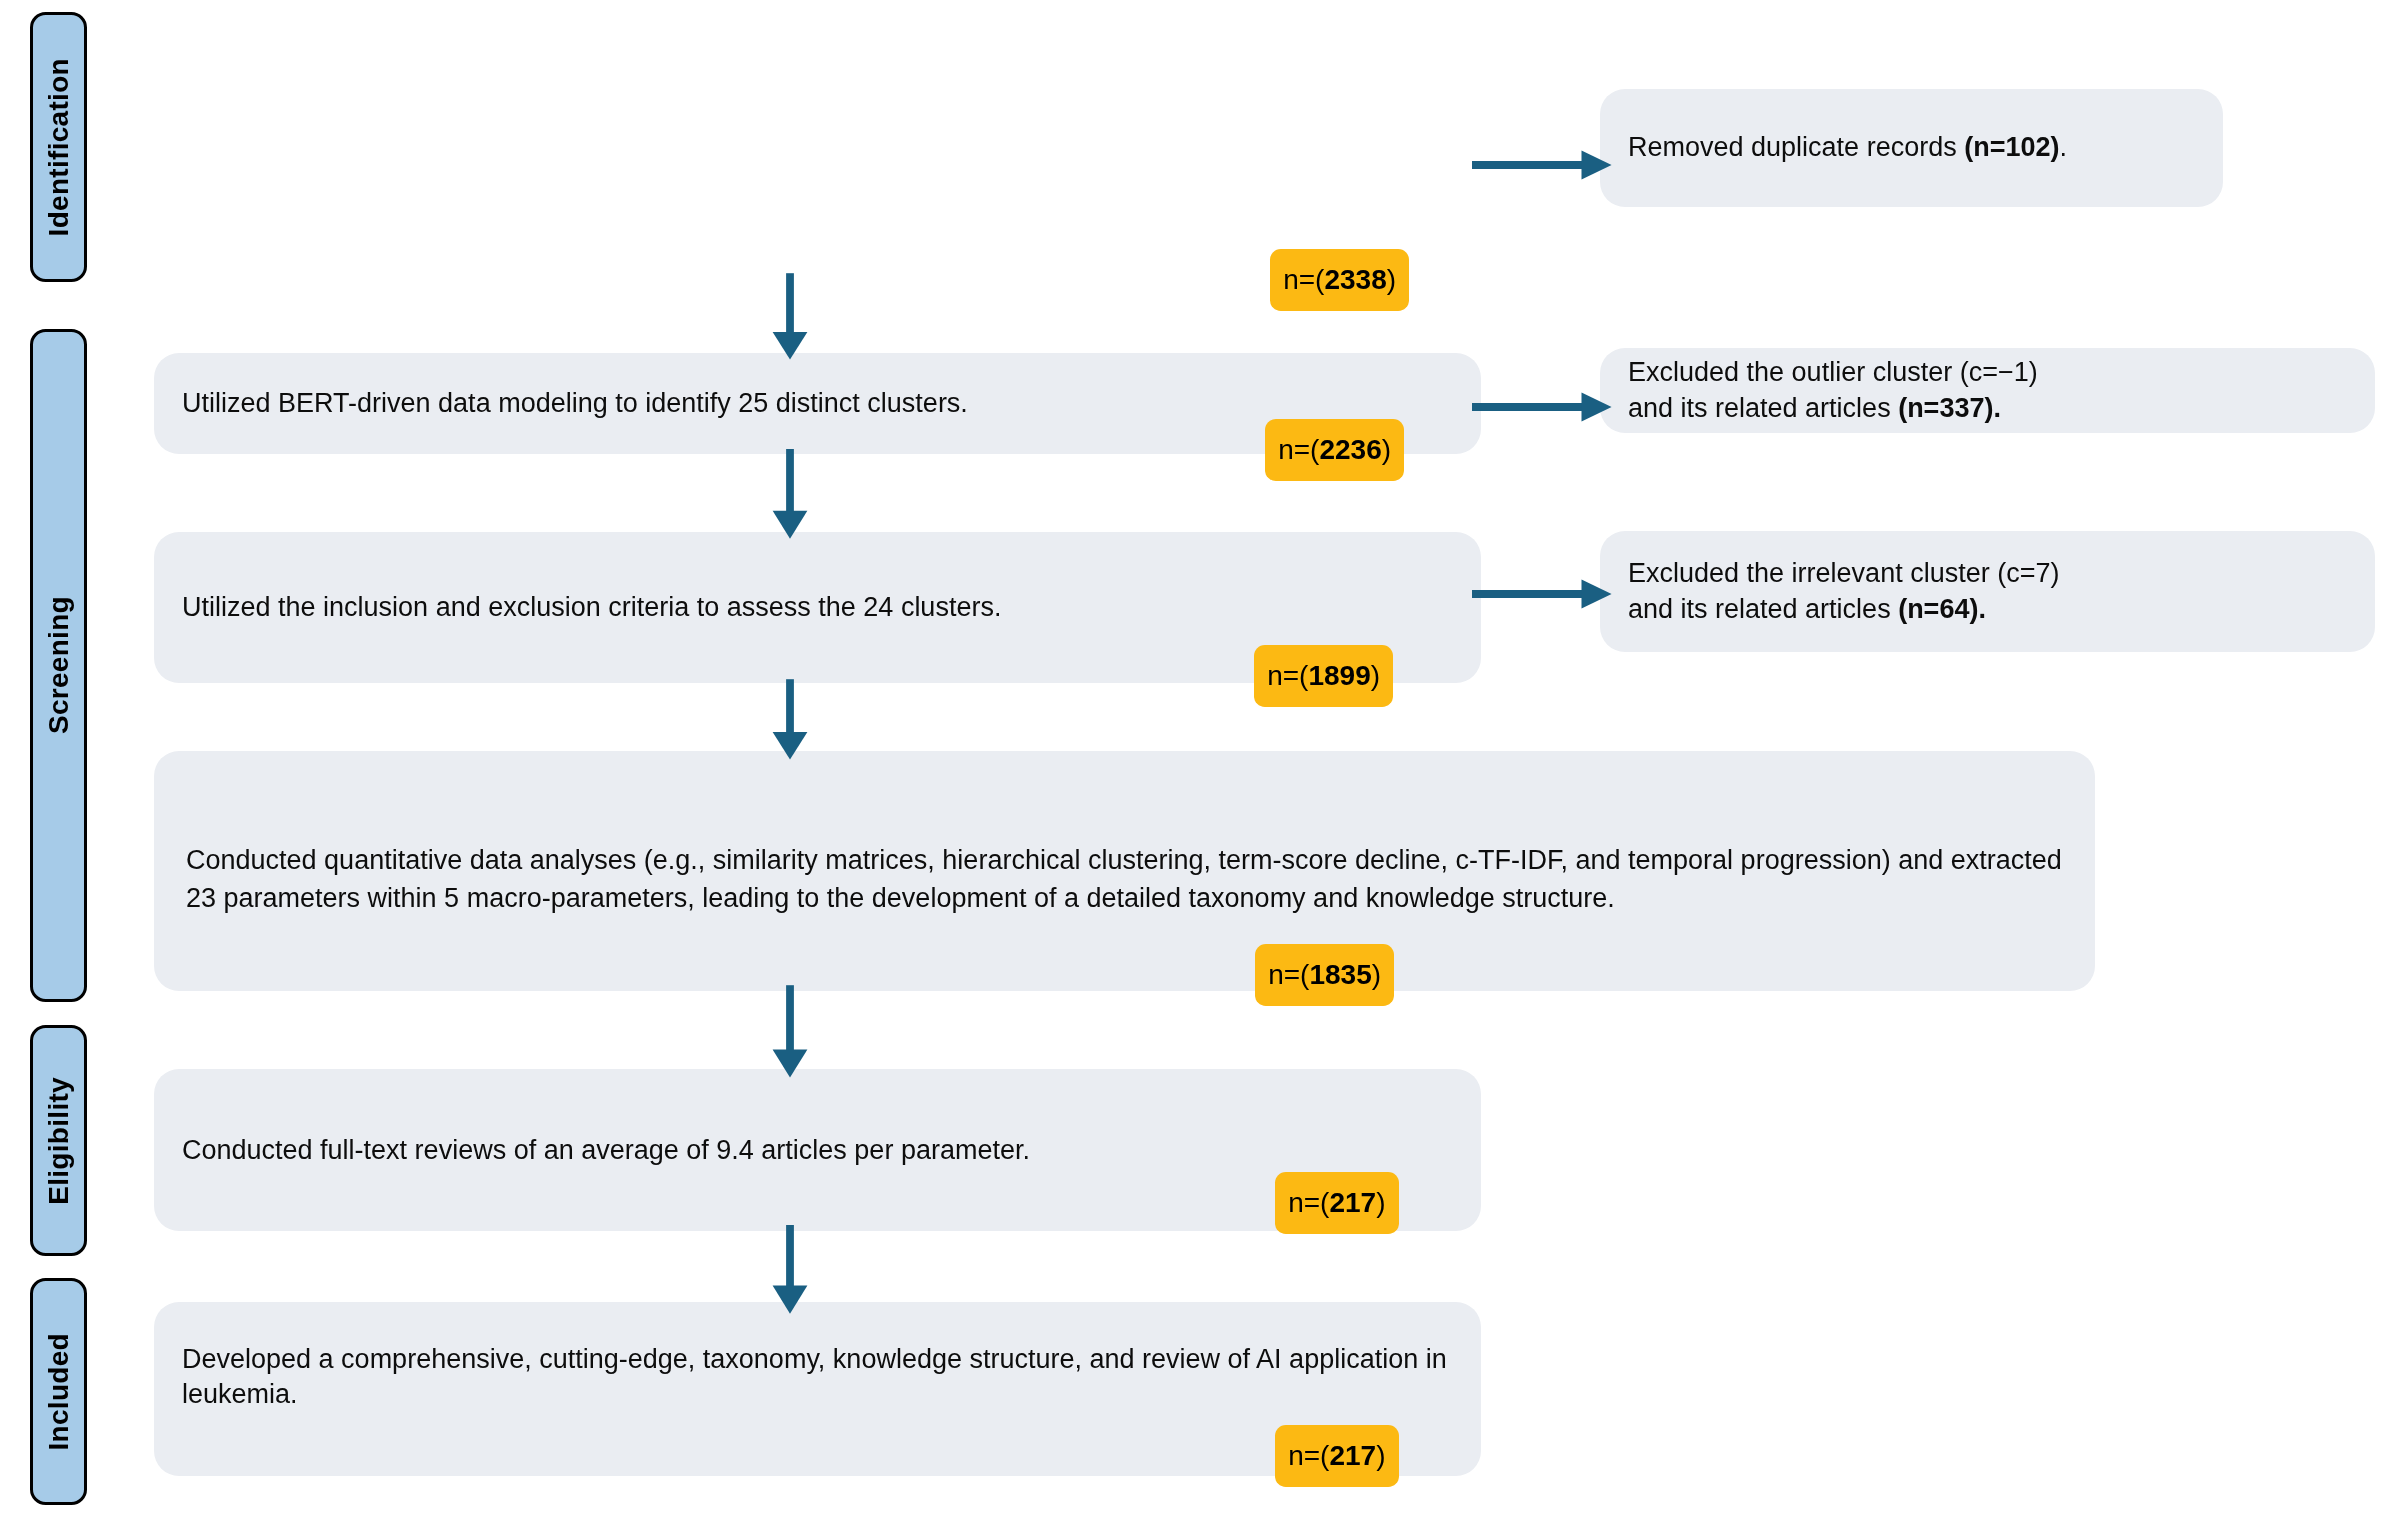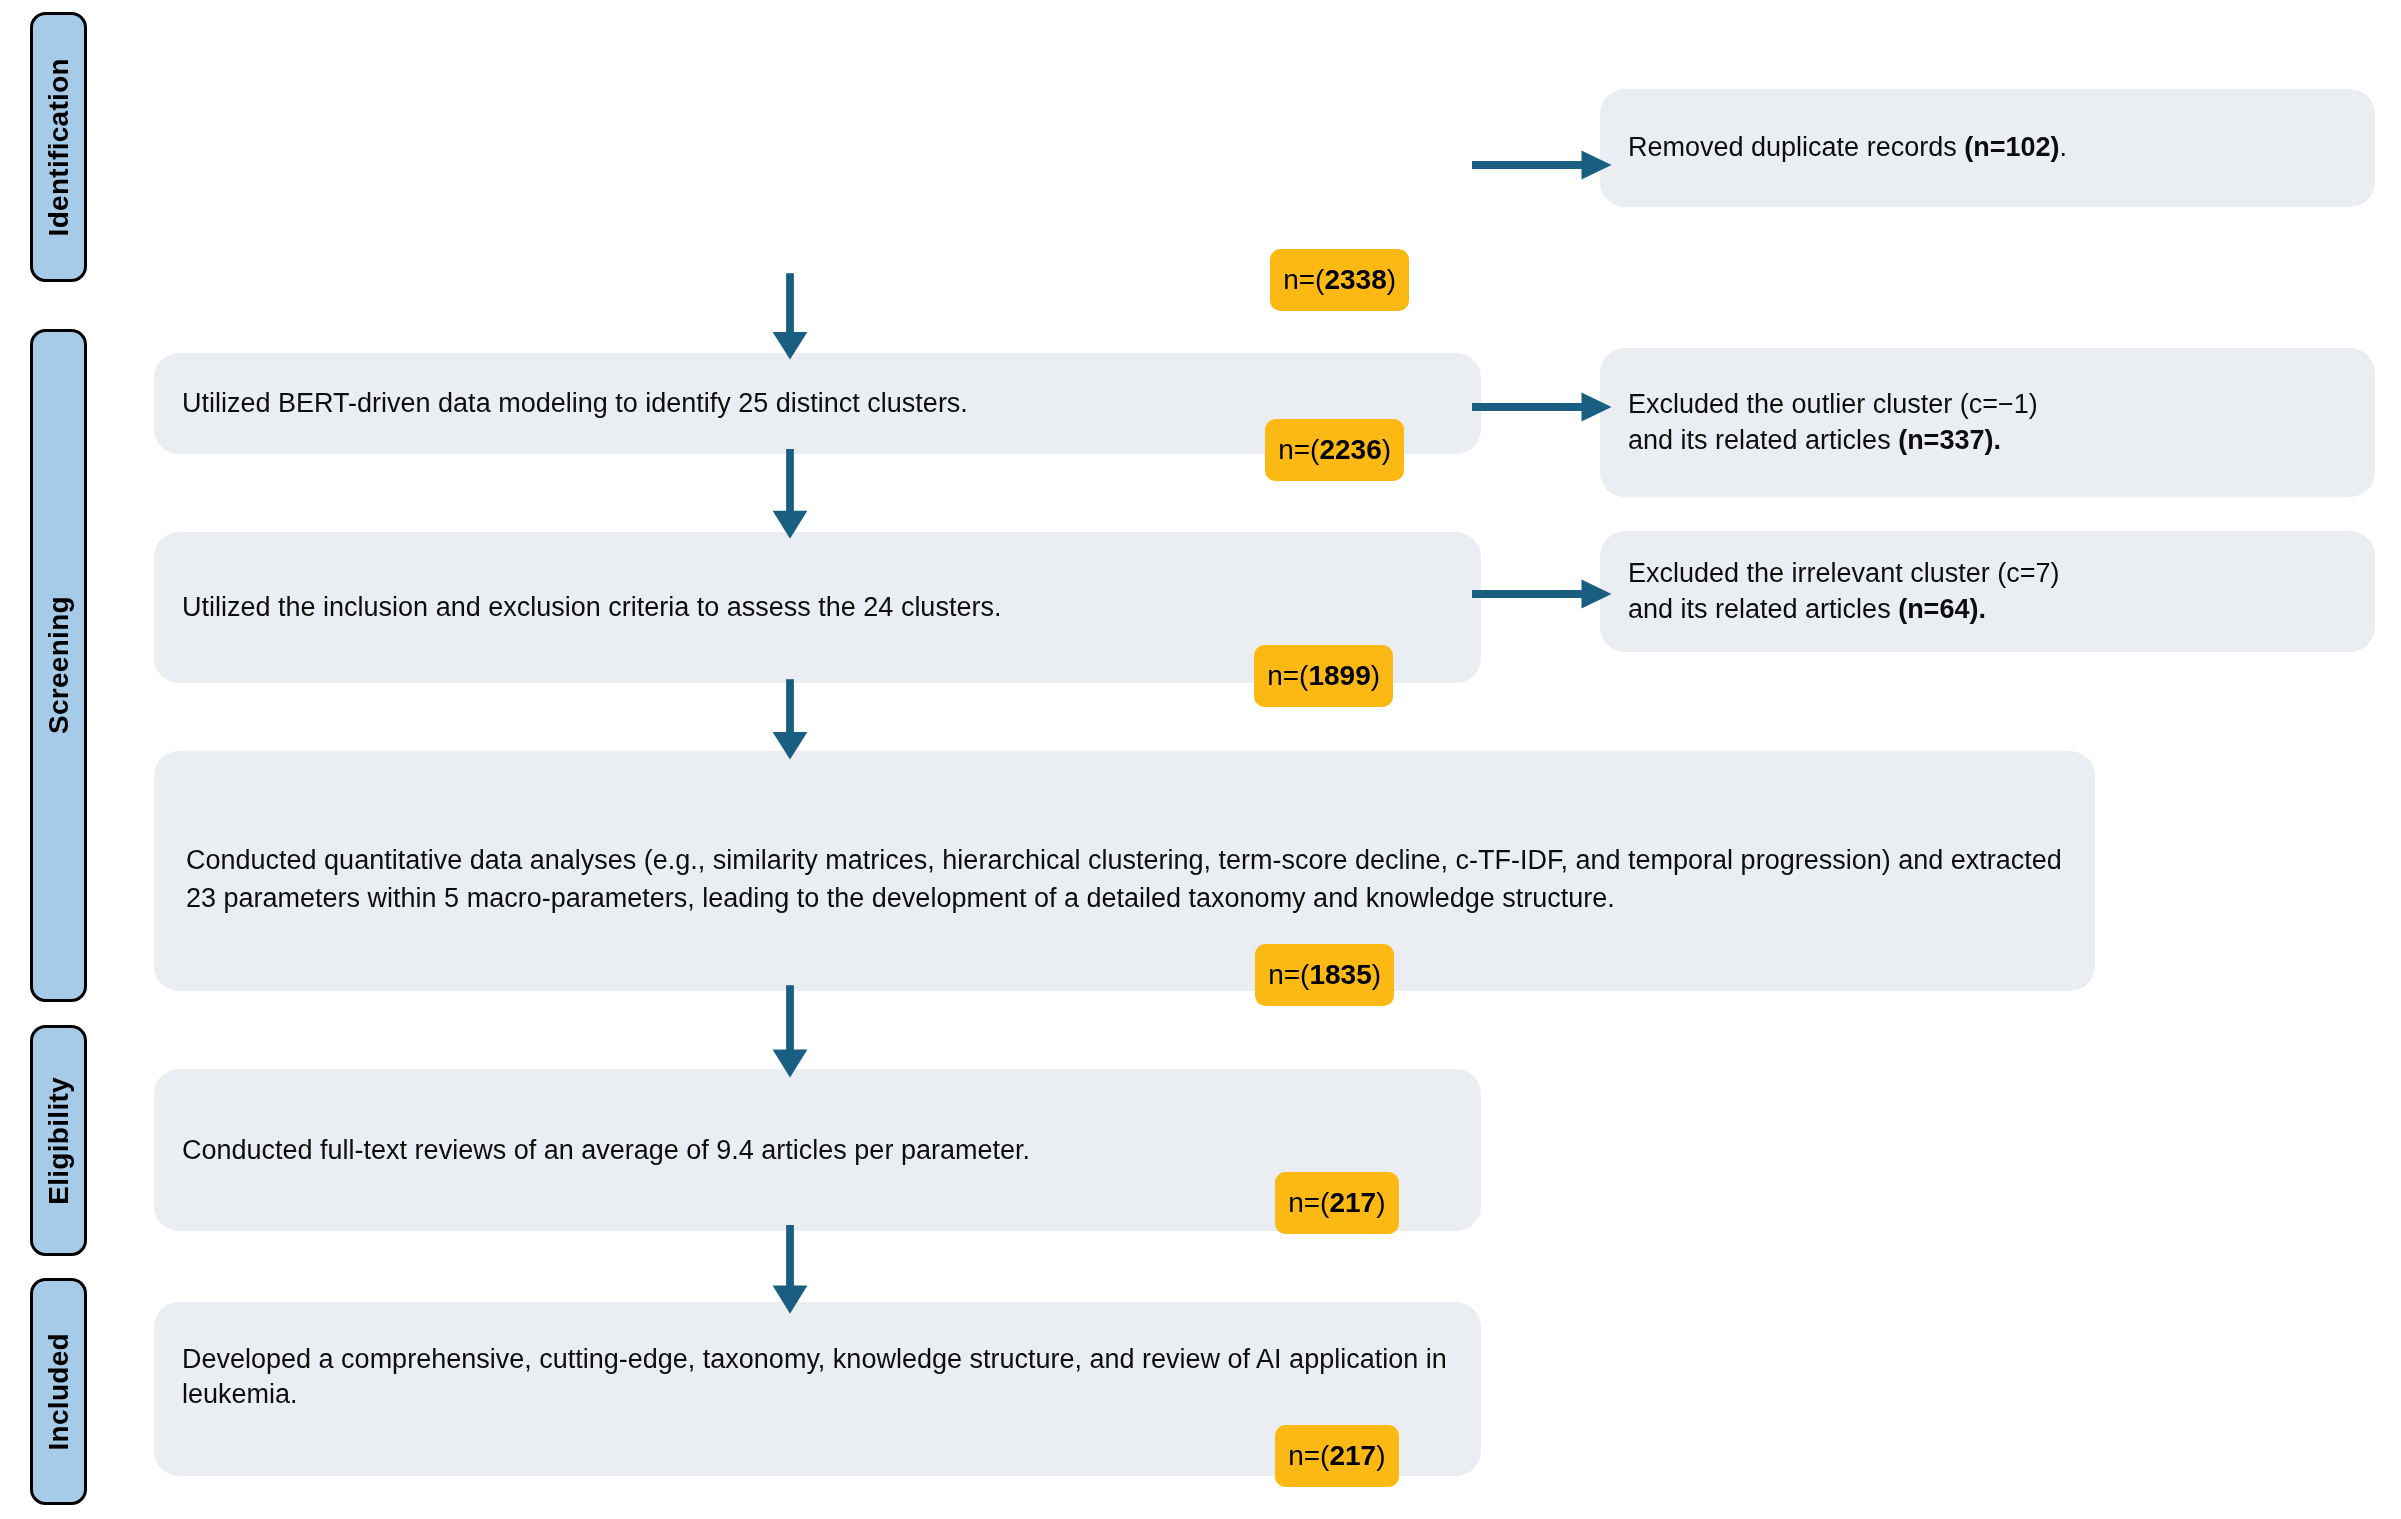--- a/index.html
+++ b/index.html
@@ -146,27 +146,27 @@
 
   <div class="box" style="left:154px; top:1302px; width:1327px; height:174px;">
     <div class="box-text" style="line-height:1.28; align-self:flex-start; padding-top:40px;">Developed a comprehensive, cutting-edge, taxonomy, knowledge structure, and review of AI application in leukemia.</div>
   </div>
   <div class="badge" style="left:1275px; top:1425px; height:62px;">
     <span>n=(</span>
       <b>217</b>
       <span>)</span>
   </div>
 
-  <div class="box" style="left:1600px; top:89px; width:775px; height:118px;">
+  <div class="box" style="left:1600px; top:89px; width:623px; height:118px;">
     <div class="box-text" style="line-height:1.3;">
       <span>Removed duplicate records </span><b>(n=102)</b><span>.</span>
     </div>
   </div>
 
-  <div class="box" style="left:1600px; top:348px; width:775px; height:149px;">
+  <div class="box" style="left:1600px; top:348px; width:775px; height:85px;">
     <div class="box-text" style="line-height:1.3;">
       <span>Excluded the outlier cluster (c=−1)</span><br>
       <span>and its related articles </span><b>(n=337).</b>
     </div>
   </div>
 
   <div class="box" style="left:1600px; top:531px; width:775px; height:121px;">
     <div class="box-text" style="line-height:1.3;">
       <span>Excluded the irrelevant cluster (c=7)</span><br>
       <span>and its related articles </span><b>(n=64).</b>

